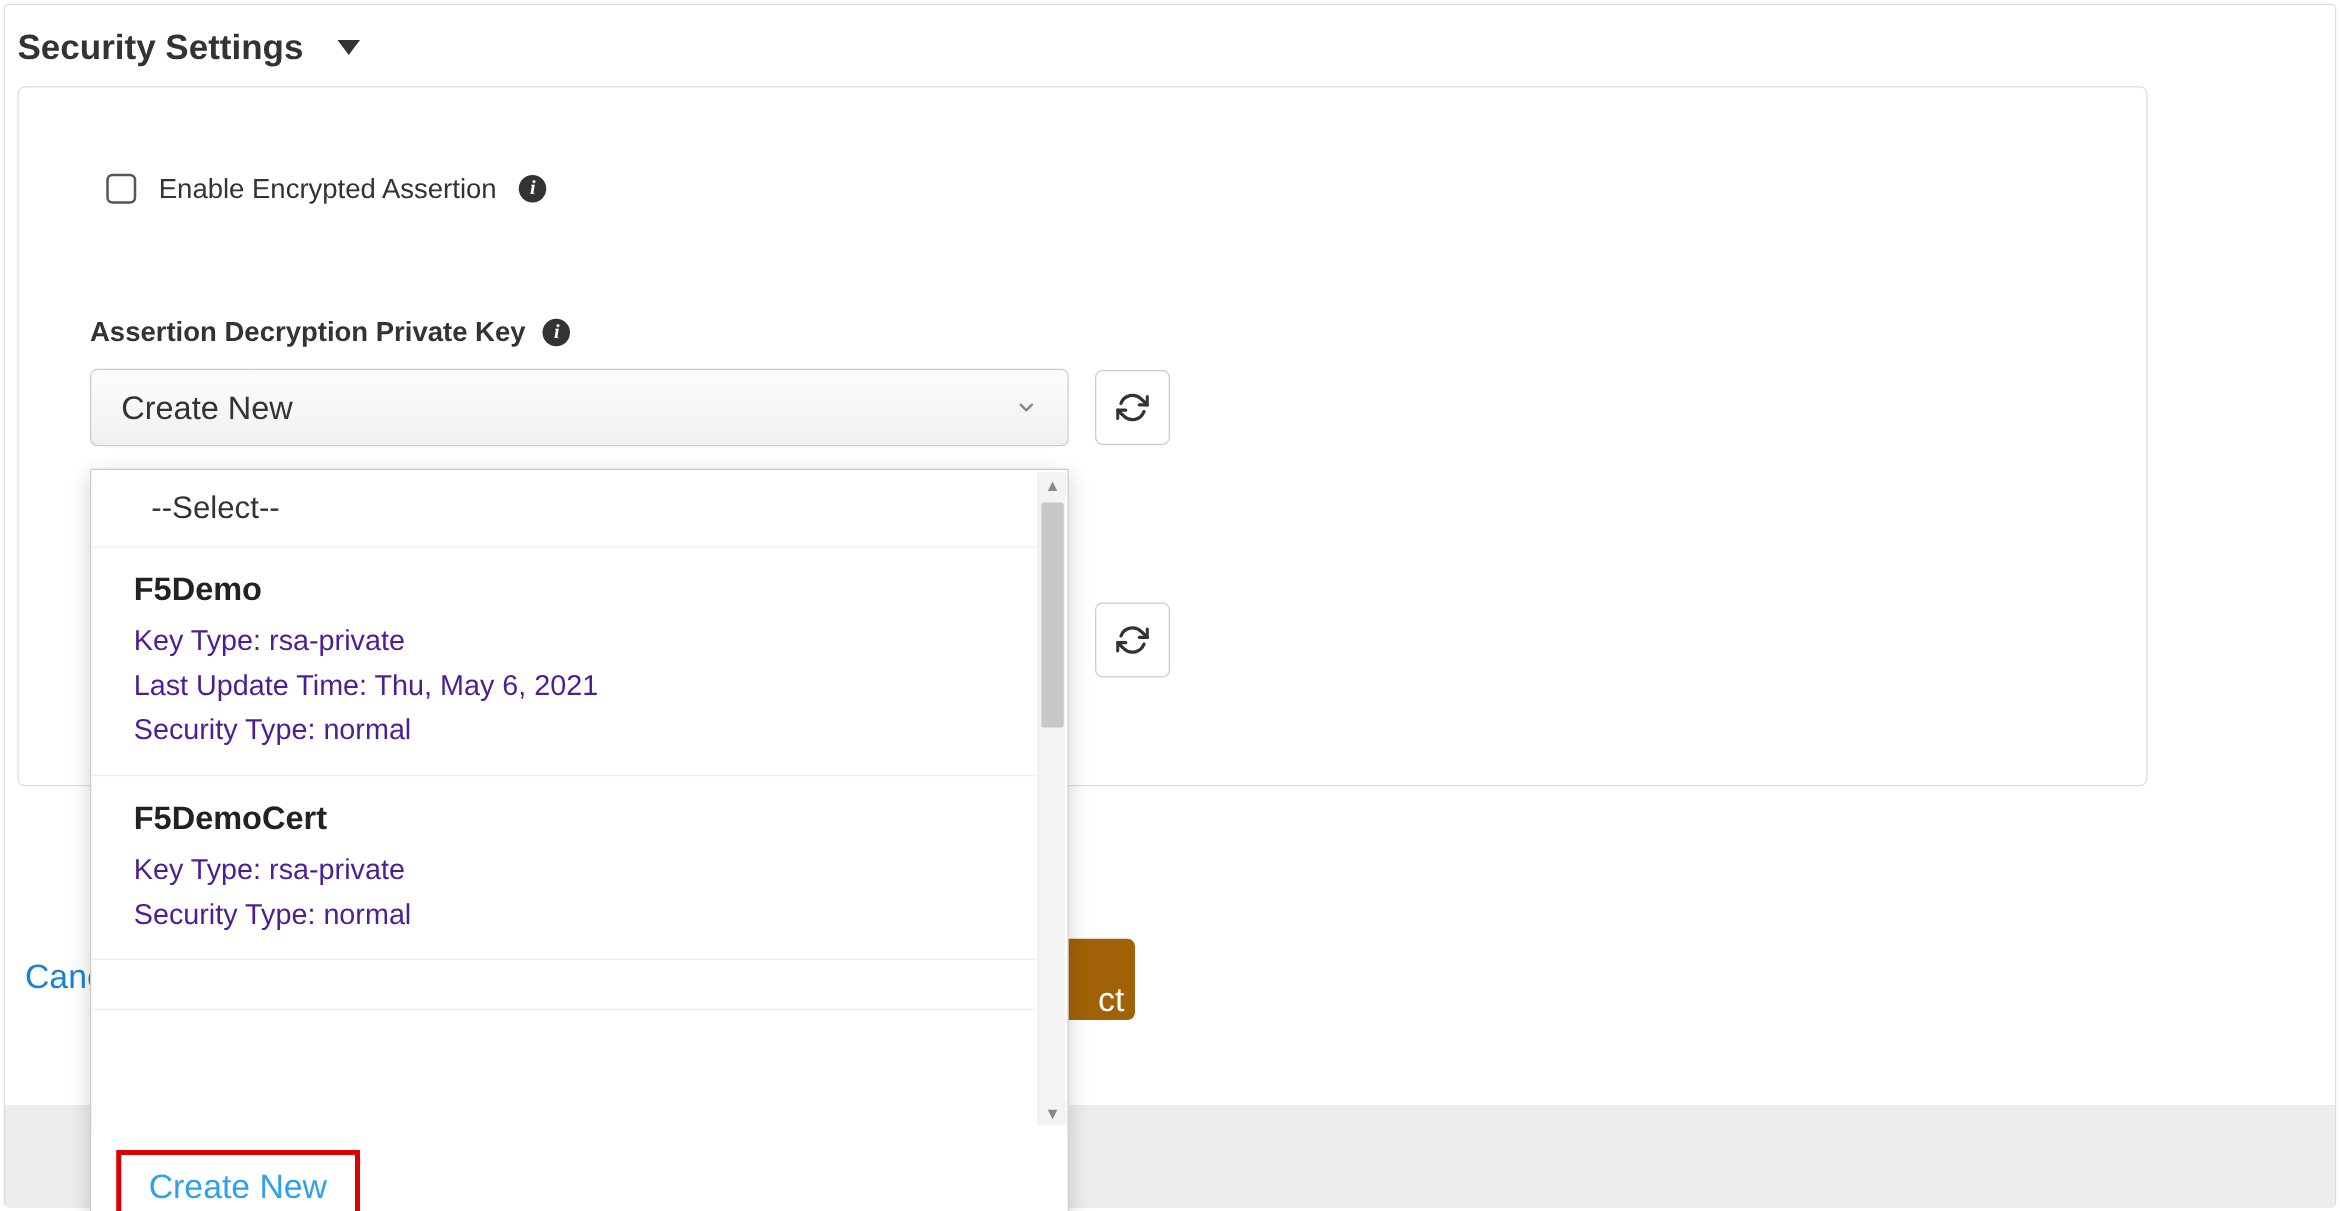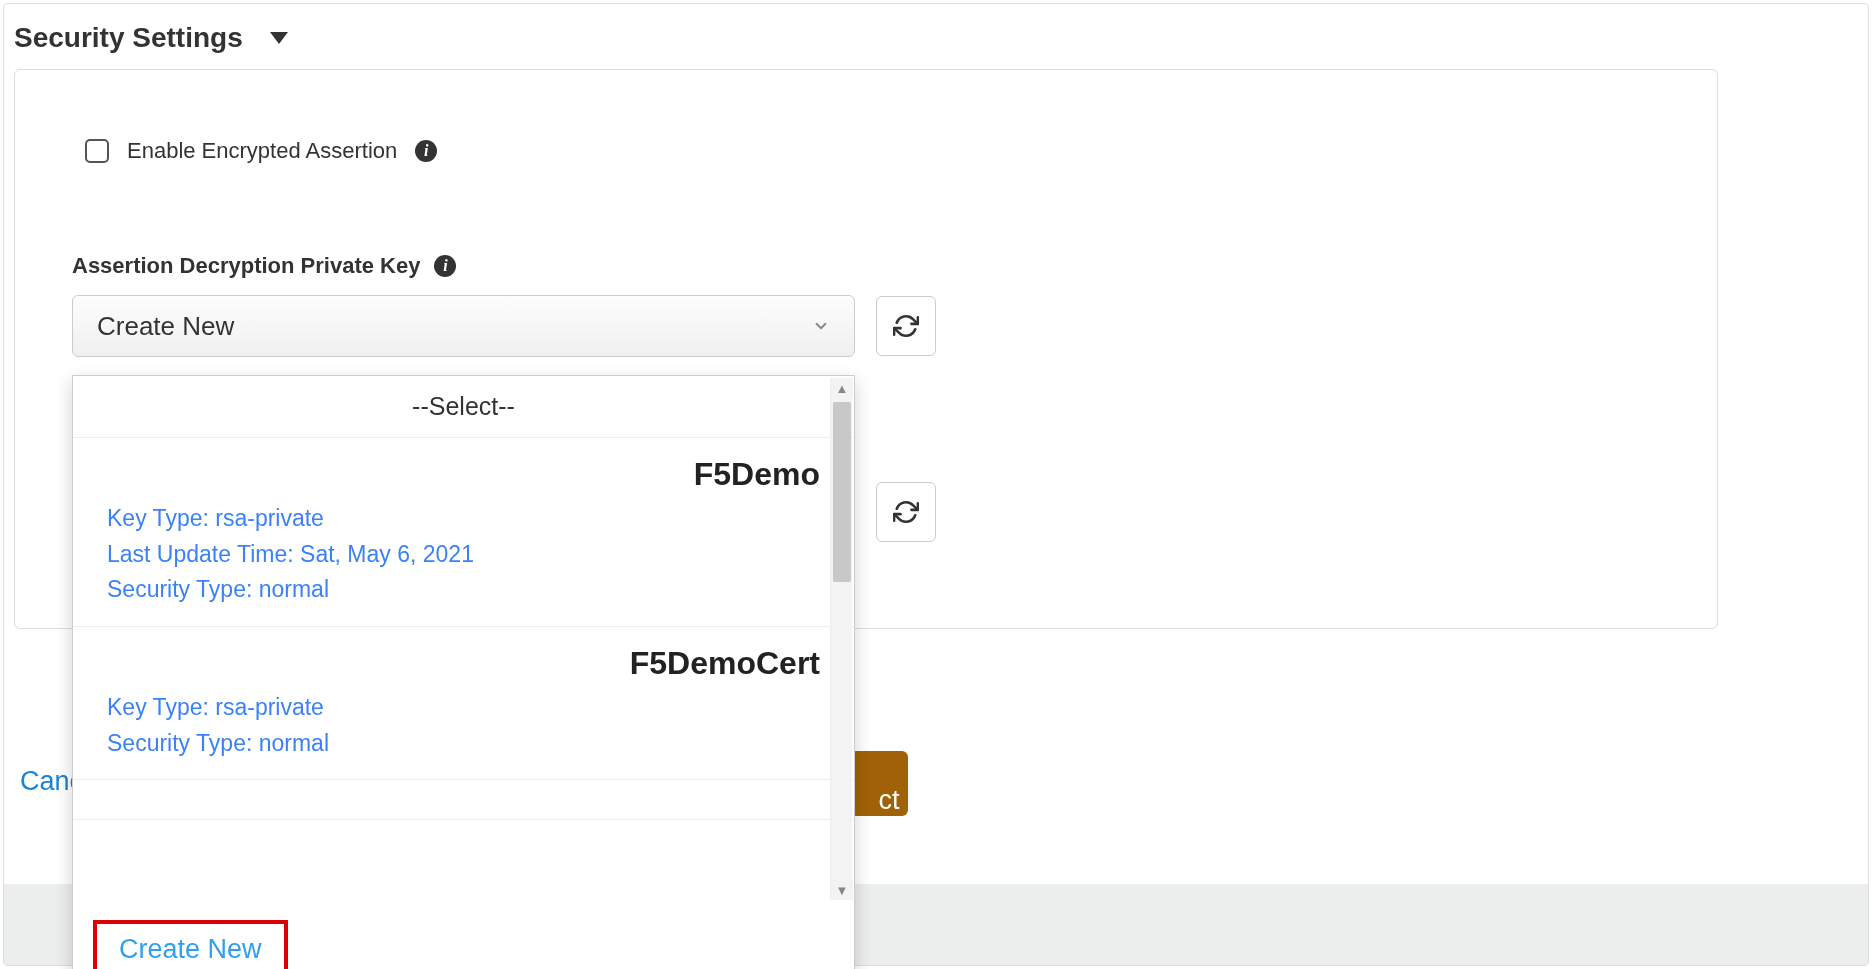--- a/index.html
+++ b/index.html
@@ -184,37 +184,35 @@
     position: relative;
     height: 530px;
     overflow: hidden;
   }
   .dd-select {
     padding: 16px 48px 16px 48px;
     font-size: 25px;
     color: #333;
     border-bottom: 1px solid #eee;
     cursor: pointer;
-    text-align: center;
   }
   .dd-item {
     padding: 18px 34px 18px 34px;
     border-bottom: 1px solid #eee;
     cursor: pointer;
   }
   .dd-item .name {
-    font-size: 32px;
+    font-size: 26px;
     font-weight: 700;
     color: #222;
     margin-bottom: 8px;
-    text-align: right;
   }
   .dd-meta {
     font-size: 23px;
-    color: #3b82f6;
+    color: #4c1d95;
     line-height: 1.55;
   }
   .dd-cut {
     height: 40px;
     padding: 6px 34px 0 34px;
     overflow: hidden;
     border-bottom: 1px solid #eee;
   }
   .dd-cut .name {
     font-size: 26px;
@@ -333,21 +331,21 @@
       </div>
 
       <div class="dd-item">
         <div class="name">F5Demo</div>
         <div class="dd-meta">
           <span>Key Type:</span>
           <span>rsa-private</span>
         </div>
         <div class="dd-meta">
           <span>Last Update Time:</span>
-          <span>Sat, May 6, 2021</span>
+          <span>Thu, May 6, 2021</span>
         </div>
         <div class="dd-meta">
           <span>Security Type:</span>
           <span>normal</span>
         </div>
       </div>
 
       <div class="dd-item">
         <div class="name">F5DemoCert</div>
         <div class="dd-meta">

